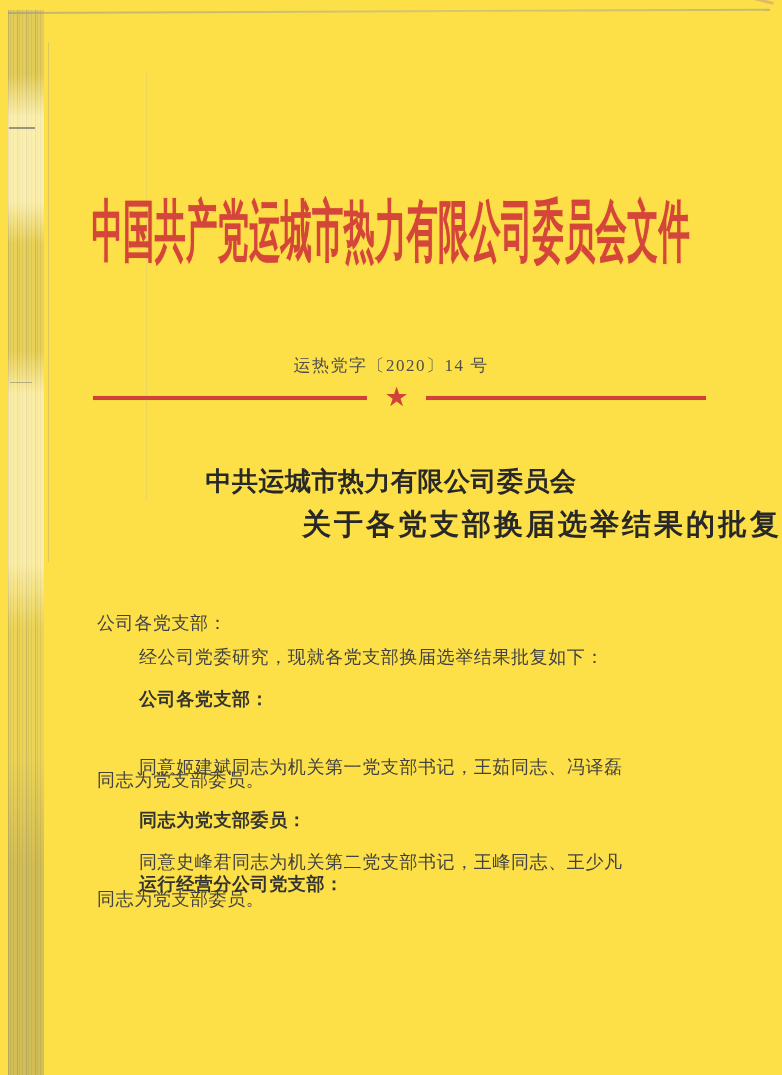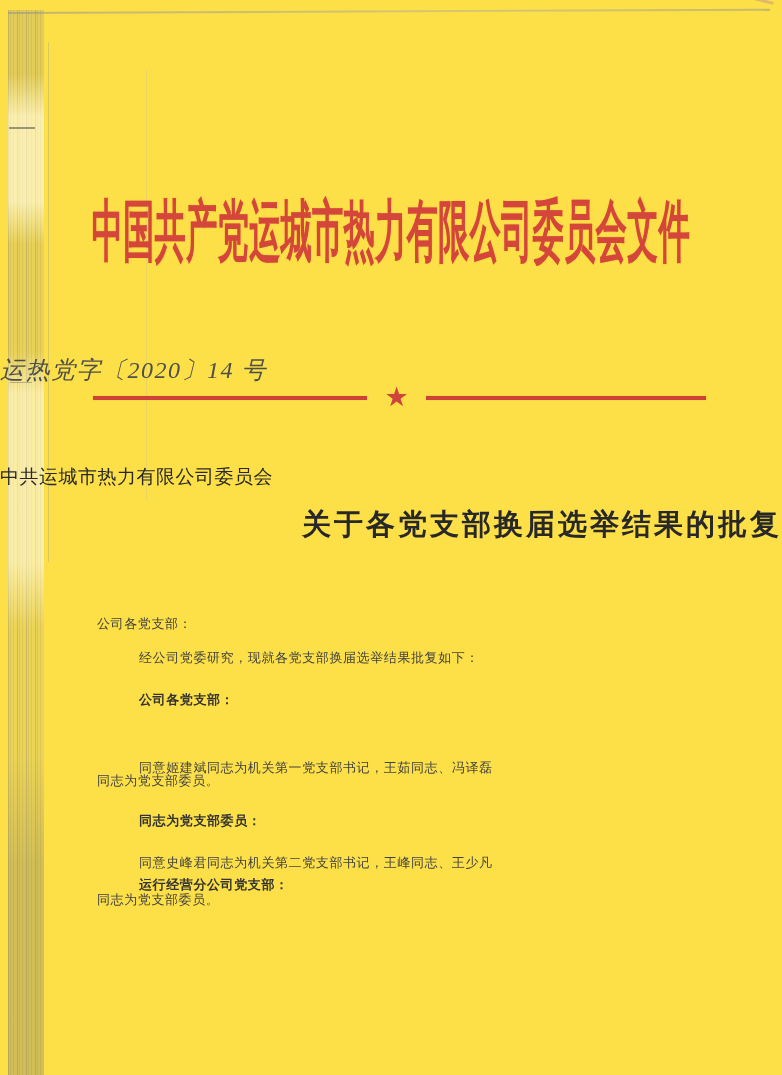--- a/index.html
+++ b/index.html
@@ -49,47 +49,46 @@
   }
   .masthead span{
     display:inline-block;
     font-size:31px;font-weight:700;line-height:31px;
     color:#d5463a;letter-spacing:.5px;
     transform:scaleY(2.16);transform-origin:top center;
     text-shadow:0 0 .6px rgba(213,70,58,.55);
   }
   .doc-number{
     position:absolute;top:354px;left:0;width:782px;
-    font-size:24px;letter-spacing:1.5px;
+    text-align:center;font-size:17px;letter-spacing:1.5px;
     color:#4e4e4c;
-    font-style:italic;
   }
   .red-rule{
     position:absolute;top:384px;left:93px;width:613px;height:27px;
     display:flex;align-items:center;
   }
   .red-rule .seg-left{width:274px;height:4px;background:#ce4238;box-shadow:0 0 1px rgba(206,66,56,.5);}
   .red-rule .seg-right{flex:1;height:4px;background:#ce4238;box-shadow:0 0 1px rgba(206,66,56,.5);}
   .red-rule .star{
     width:59px;text-align:center;font-size:27px;line-height:27px;
     color:#d0433a;
   }
   
   .doc-title-1{
-    position:absolute;top:464px;left:0;width:782px;
-    font-size:19px;font-weight:400;color:#282828;letter-spacing:.5px;
+    position:absolute;top:464px;left:0;width:782px;text-align:center;
+    font-size:26px;font-weight:700;color:#282828;letter-spacing:.5px;
   }
   .doc-title-2{
     position:absolute;top:505px;left:0;width:782px;text-align:right;
     font-size:29px;font-weight:700;color:#282828;letter-spacing:3px;
   }
   
   .bline{
     position:absolute;left:97px;width:610px;
-    font-size:13px;line-height:25px;letter-spacing:.6px;
+    font-size:18px;line-height:25px;letter-spacing:.6px;
     color:#424240;white-space:nowrap;margin:0;
   }
   .indent{left:139px;}
   .bold{font-weight:700;color:#333331;}
 </style>
 </head>
 <body>
 
 <div class="page">
 

